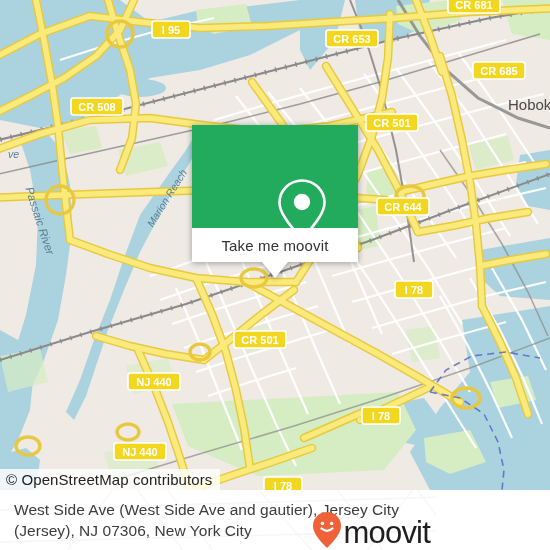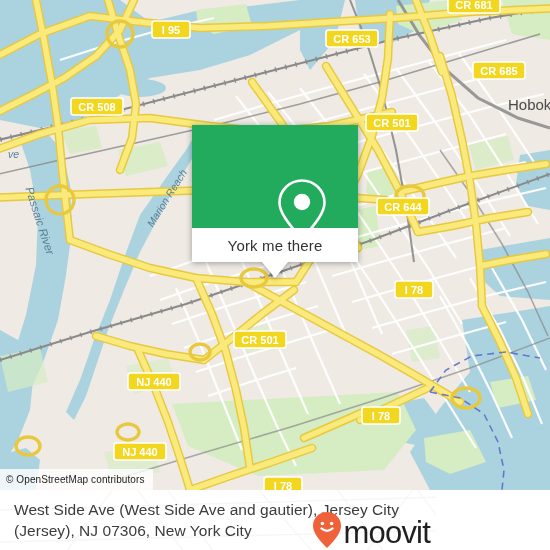--- a/index.html
+++ b/index.html
@@ -12,21 +12,21 @@
 
   
   #map{position:absolute;left:0;top:0;width:550px;height:490px;overflow:hidden;background:#efeae4;}
   #map svg{position:absolute;left:0;top:0;}
 
   
   #attribution{
     position:absolute;left:0;top:469px;height:21px;
     background:rgba(255,255,255,0.80);
     padding:0 8px 0 6px;display:flex;align-items:center;
-    font-size:10px;color:#222;letter-spacing:.1px;
+    font-size:15px;color:#222;letter-spacing:.1px;
   }
 
   
   #popup{position:absolute;left:192px;top:125px;width:166px;
          filter:drop-shadow(0 1px 3px rgba(0,0,0,.35));}
   #popup-head{height:103px;background:#22ab5c;position:relative;}
   #pin-icon{position:absolute;left:50%;top:50%;transform:translate(-50%,-52%);}
   #popup-body{height:34px;background:#ffffff;display:flex;align-items:center;justify-content:center;}
   #popup-label{font-size:15px;color:#333333;letter-spacing:.15px;}
   #popup-tail{position:absolute;left:50%;top:137px;transform:translateX(-50%);
@@ -295,21 +295,21 @@
       <div id="popup-head">
         <span id="pin-icon">
           <svg width="54" height="66" viewBox="0 0 54 66">
             <path d="M27 3.5 C14.5 3.5 4.5 13.4 4.5 25.7 C4.5 35 12 45 27 62.5
                      C42 45 49.5 35 49.5 25.7 C49.5 13.4 39.5 3.5 27 3.5 Z" fill="none" stroke="#ffffff" stroke-width="2.6"></path>
             <circle cx="27" cy="25" r="8.2" fill="#ffffff"></circle>
           </svg>
         </span>
       </div>
       <div id="popup-body">
-        <span id="popup-label">York me there</span>
+        <span id="popup-label">Take me moovit</span>
       </div>
       <div id="popup-tail"></div>
     </div>
   </div>
 
   <div id="footer">
     <svg id="footer-wm" viewBox="0 0 550 60">
       <g stroke="#eeeeee" stroke-width="1.4" fill="none">
         <path d="M130,-10 L190,70"></path>
           <path d="M160,-10 L220,70"></path>

